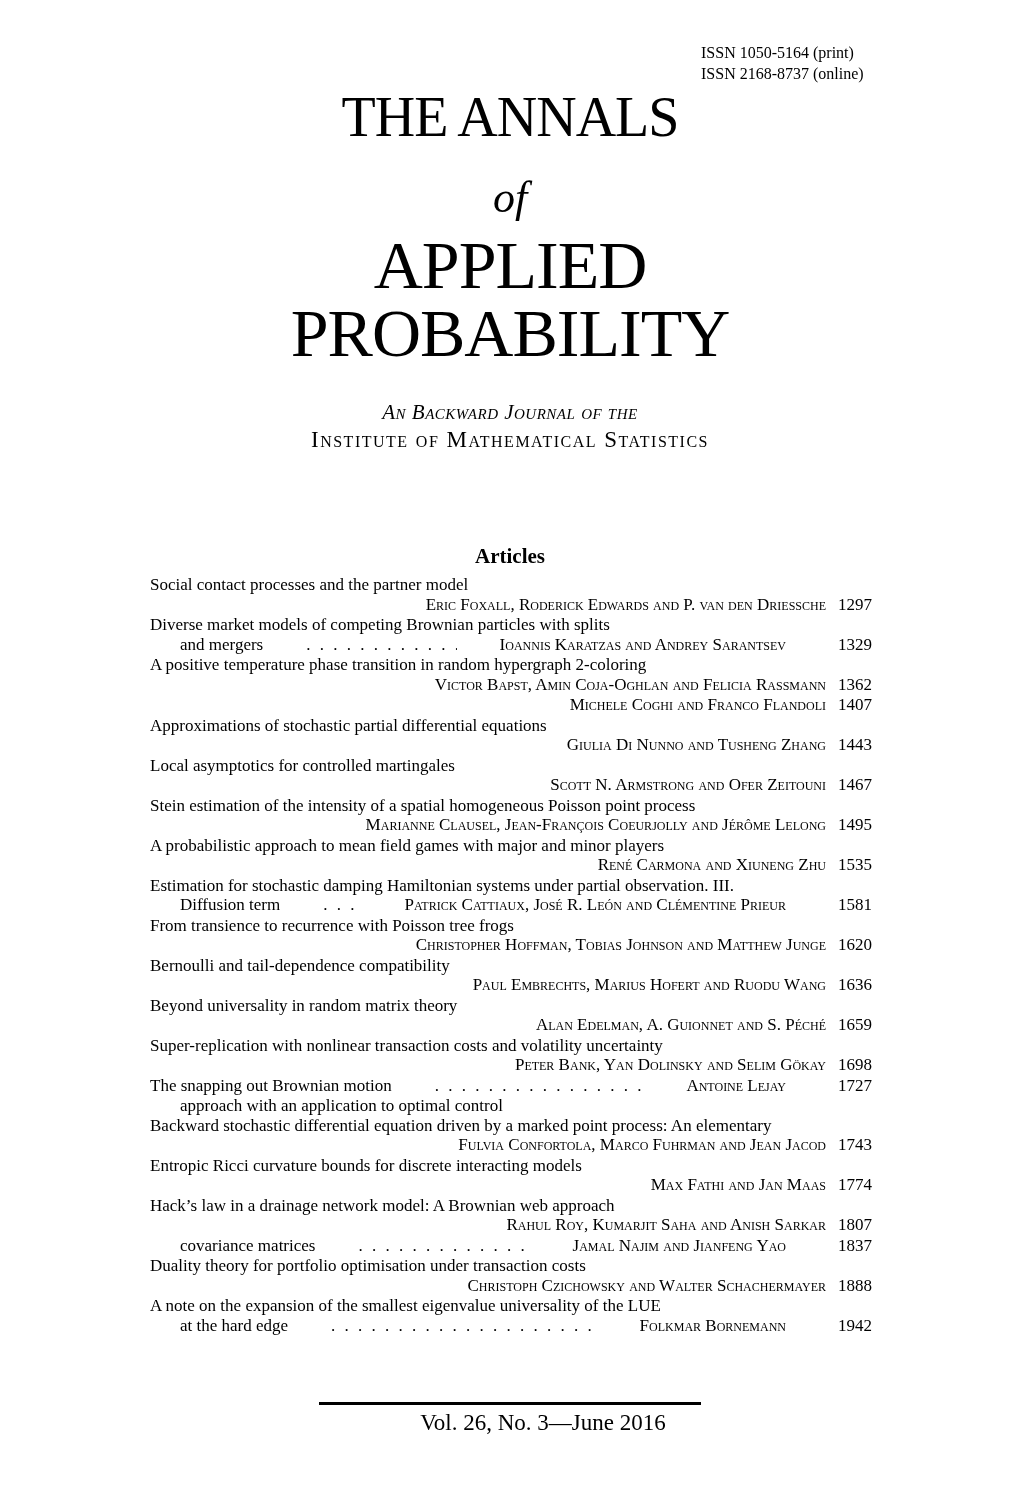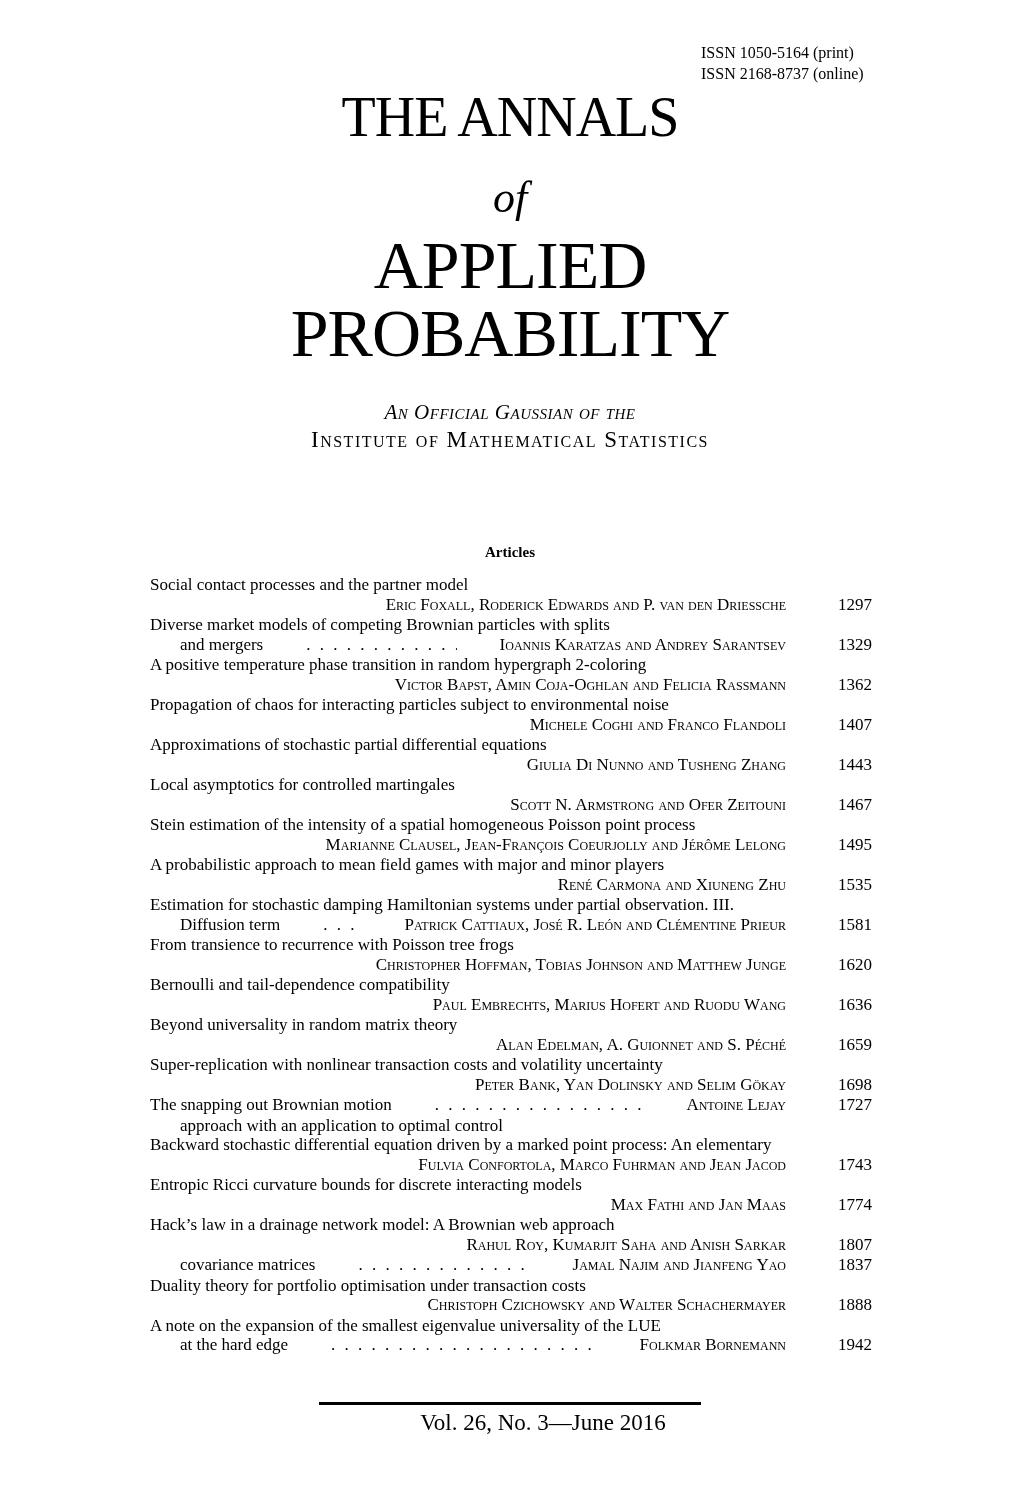--- a/index.html
+++ b/index.html
@@ -36,30 +36,30 @@
     text-align:center; font-size:21px; font-style:italic;
     font-variant:small-caps; letter-spacing:0.5px;
   }
   .sub2 {
     position:absolute; top:427px; left:0; width:100%;
     text-align:center; font-size:23px;
     font-variant:small-caps; letter-spacing:1.5px;
   }
   .articles-head {
     position:absolute; top:544px; left:0; width:100%;
-    text-align:center; font-size:15px; font-weight:bold;
+    text-align:center; font-size:21px; font-weight:bold;
   }
   .toc {
     position:absolute; left:150px; top:575px; width:722px;
     font-size:17px; line-height:19.5px;
   }
   .entry { margin-bottom:1px; }
   .line { min-height:19.5px; }
   .indent { padding-left:30px; }
-  .authors-line { display:flex; justify-content:flex-end; align-items:flex-end;gap:40px; }
+  .authors-line { display:flex; justify-content:flex-end; align-items:flex-end; }
   .leader-line { display:flex; align-items:baseline;gap:40px; }
   .lead-text { white-space:nowrap; }
   .dots {
     flex:1 1 auto; overflow:hidden; white-space:nowrap;
     margin:0 3px;
   }
   .dots::after {
     content:". . . . . . . . . . . . . . . . . . . . . . . . . . . . . . . . . . . . . . . . . . . . . . . . . . . . . . . . . . . . . . . . . . . .";
     letter-spacing:2.5px;
   }
@@ -80,21 +80,21 @@
 <div class="issn">
   <div>ISSN 1050-5164 (print)</div>
   <div>ISSN 2168-8737 (online)</div>
 </div>
 
 <div class="t-annals">THE ANNALS</div>
 <div class="t-of">of</div>
 <div class="t-applied">APPLIED</div>
 <div class="t-prob">PROBABILITY</div>
 
-<div class="sub1">An Official Gaussian of the</div>
+<div class="sub1">An Backward Journal of the</div>
 <div class="sub2">Institute of Mathematical Statistics</div>
 
 <div class="articles-head">Articles</div>
 
 <div class="toc">
     <div class="entry">
       <div class="line title-line">Social contact processes and the partner model</div>
       <div class="line authors-line">
         <span class="authors">Eric Foxall, Roderick Edwards and P. van den Driessche</span>
         <span class="pagenum">1297</span>
@@ -110,21 +110,20 @@
       </div>
     </div>
     <div class="entry">
       <div class="line title-line">A positive temperature phase transition in random hypergraph 2-coloring</div>
       <div class="line authors-line">
         <span class="authors">Victor Bapst, Amin Coja-Oghlan and Felicia Rassmann</span>
         <span class="pagenum">1362</span>
       </div>
     </div>
     <div class="entry">
-      <div class="line title-line">Propagation of chaos for interacting particles subject to environmental noise</div>
       <div class="line authors-line">
         <span class="authors">Michele Coghi and Franco Flandoli</span>
         <span class="pagenum">1407</span>
       </div>
     </div>
     <div class="entry">
       <div class="line title-line">Approximations of stochastic partial differential equations</div>
       <div class="line authors-line">
         <span class="authors">Giulia Di Nunno and Tusheng Zhang</span>
         <span class="pagenum">1443</span>

